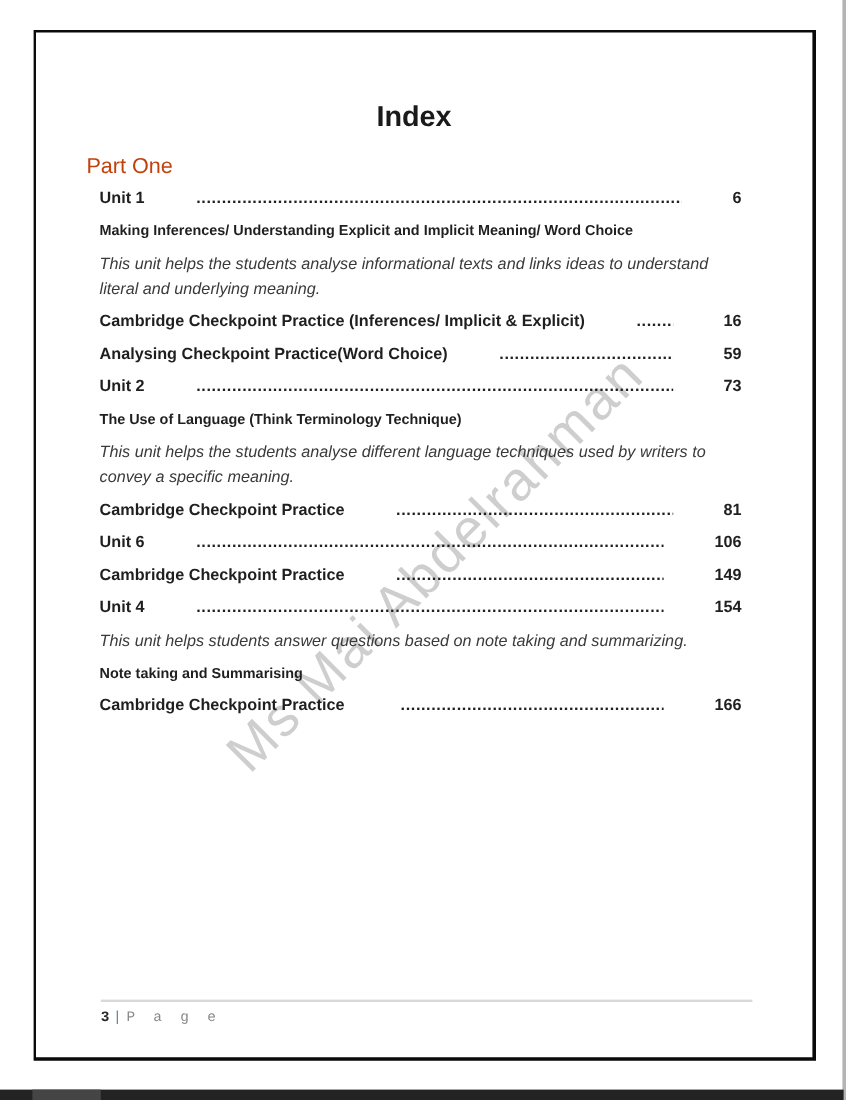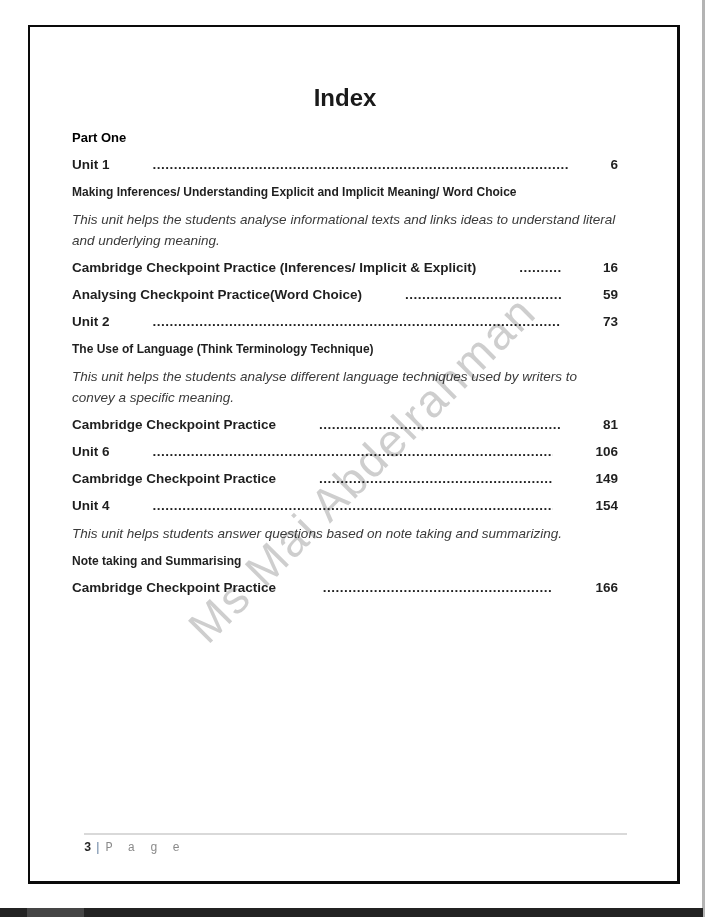--- a/index.html
+++ b/index.html
@@ -39,27 +39,27 @@
   }
   .doc-title {
     font-size: 24px;
     line-height: 30px;
     font-weight: bold;
     color: #1a1a1a;
     text-align: center;
     margin: 0 0 15px 0;
   }
   .part-label {
-    font-size: 13px;
+    font-size: 18px;
     line-height: 20px;
-    font-weight: bold;
-    color: #000000;
+    font-weight: normal;
+    color: #c2410c;
     margin: 0 0 7px 0;
   }
-  .row { margin: 0 0 7px 0; gap: 42px; }
+  .row { margin: 0 0 7px 11px; gap: 42px; }
   .toc-row {
     display: flex;
     align-items: baseline;
     font-size: 13.5px;
     line-height: 20px;
     font-weight: bold;
     color: #1f1f1f;
   }
   .toc-label { white-space: pre; }
   .toc-dots {

